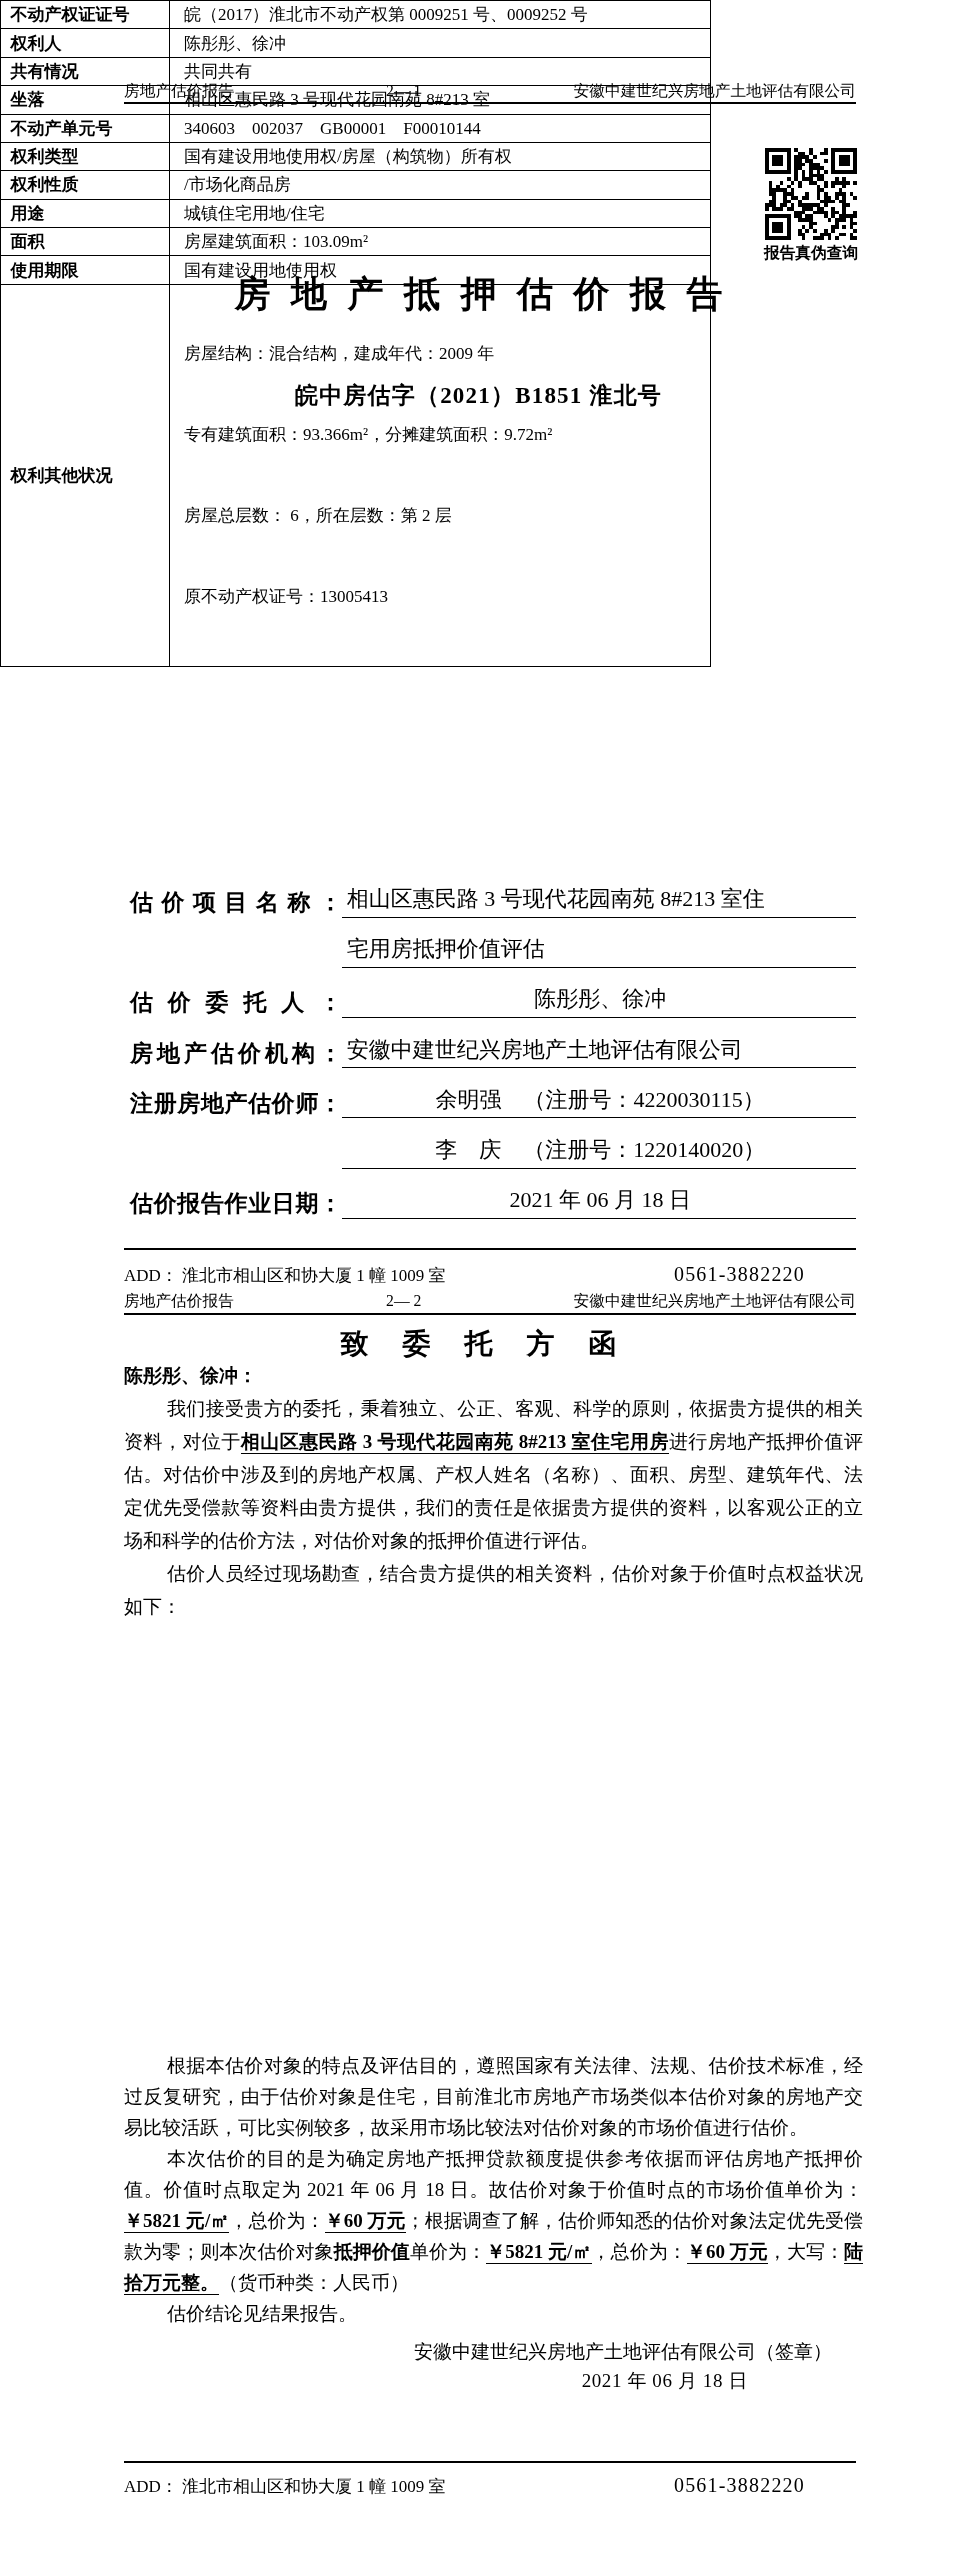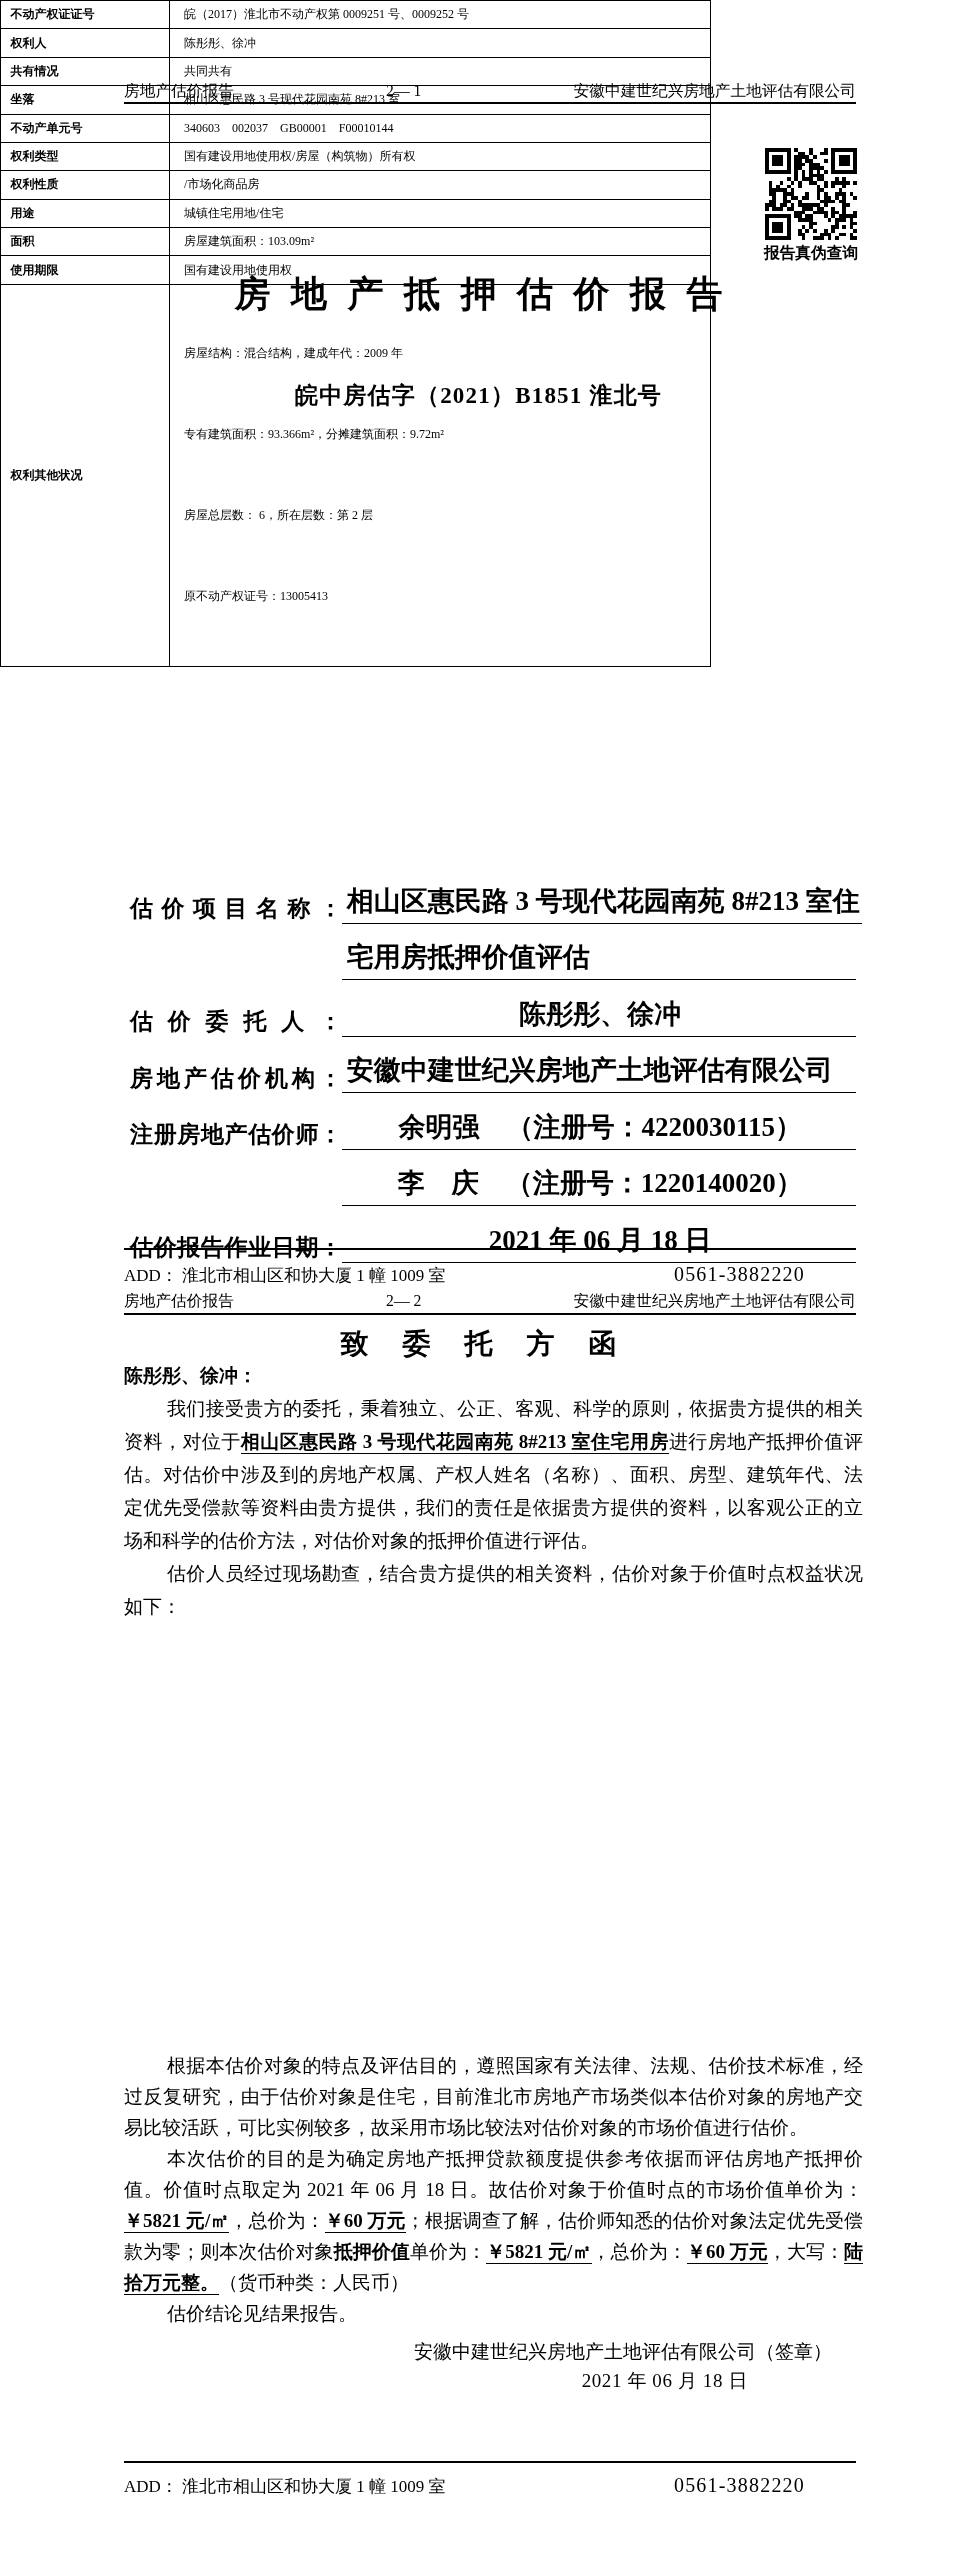--- a/index.html
+++ b/index.html
@@ -18,37 +18,37 @@
   .qrcap{left:752px;top:243px;width:118px;text-align:center;font-size:15.7px;font-weight:bold;}
   
   .title{left:0;top:270px;width:100%;text-align:center;font-size:36px;font-weight:bold;
          letter-spacing:20.5px;padding-left:20.5px;box-sizing:border-box;white-space:nowrap;}
   .docno{left:0;top:380px;width:100%;text-align:center;font-size:23px;font-weight:bold;letter-spacing:1.2px;}
   .fields{left:130px;top:885px;width:726px;}
   .frow{display:flex;align-items:flex-end;margin-bottom:17.5px;}
   .frow.gap{margin-top:12px;justify-content:space-between;}
   .flabel{display:inline-block;width:212px;flex:0 0 212px;font-size:23px;font-weight:bold;
           text-align:justify;text-align-last:justify;white-space:normal;line-height:1.25;}
-  .fval{flex:1;border-bottom:1.8px solid #000;font-size:27px;font-weight:bold;
+  .fval{flex:1;border-bottom:1.8px solid #000;font-size:22px;font-weight:normal;
         padding:0 2.4px 4.2px 4.8px;white-space:pre;line-height:1.25;}
   .fval.c{text-align:center;}
   
   .letterhead{left:0;top:1325px;width:100%;text-align:center;font-size:28px;font-weight:bold;
               letter-spacing:34px;padding-left:34px;box-sizing:border-box;white-space:nowrap;}
   
   .block{left:124px;width:739px;font-size:19px;text-align:justify;}
   .b1{top:1359px;line-height:33px;}
   .b3{top:2050px;line-height:31px;}
   .salut{font-weight:bold;}
   .para{text-indent:43px;margin:0;}
   .u{font-weight:bold;border-bottom:1.2px solid #000;padding-bottom:0.6px;}
   .bo{font-weight:bold;}
   
   .ptable{left:140px;top:1619px;width:711px;border-collapse:collapse;table-layout:fixed;}
-  .ptable td{border:1.8px solid #000;font-size:12px;vertical-align:middle;
+  .ptable td{border:1.8px solid #000;font-size:17px;vertical-align:middle;
              padding:1.2px 6px;line-height:25px;white-space:pre-wrap;}
   .ptable td.lab{width:152px;font-weight:bold;padding-left:9.6px;}
   .ptable td.val{padding-left:14.5px;}
   .ptable td.multi{padding:3.6px 6px 3.6px 14.5px;}
   .ptable td.multi div{line-height:31px;}
   
   .sign{margin-top:8.4px;line-height:29px;}
   .sgn1{text-align:right;padding-right:31px;}
   .sgn2{text-align:right;padding-right:142px;}
   .sgn3{text-align:right;padding-right:115px;letter-spacing:0.6px;}

